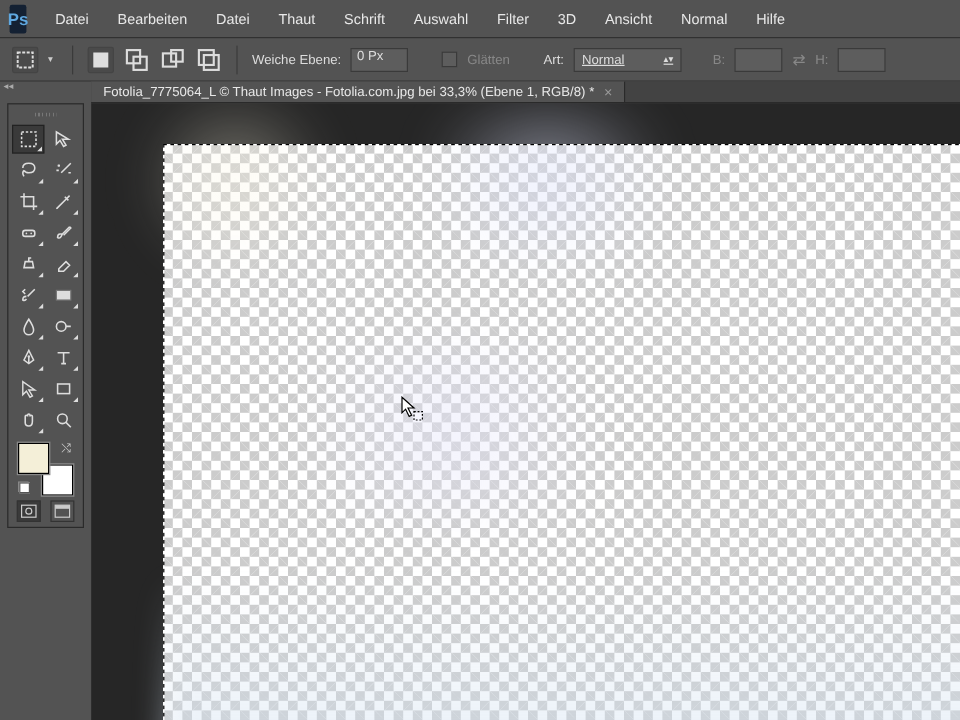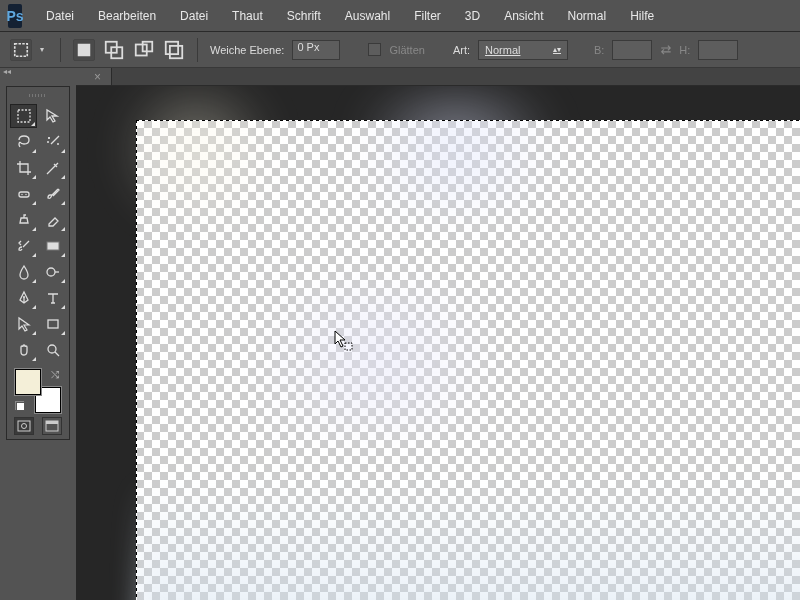--- a/index.html
+++ b/index.html
@@ -150,20 +150,21 @@
   <span class="opt-swap">⇄</span>
   <span class="opt-label" style="color:#888">H:</span>
   <div class="opt-input" style="width:40px;color:#888"></div>
   <div style="flex:1"></div>
 </div>
 
 <div class="panel-strip">◂◂</div>
 
 <div class="tabbar">
   <div class="doc-tab active">
+    <span>Fotolia_7775064_L © Thaut Images - Fotolia.com.jpg bei 33,3% (Ebene 1, RGB/8) *</span>
     <span class="close">×</span>
   </div>
 </div>
 
 <div class="workarea">
   <div class="canvas">
     <div class="checker"></div>
     <div class="cloud-overlay">
       <div class="cloud c3"></div>
       <div class="cloud c2"></div>

